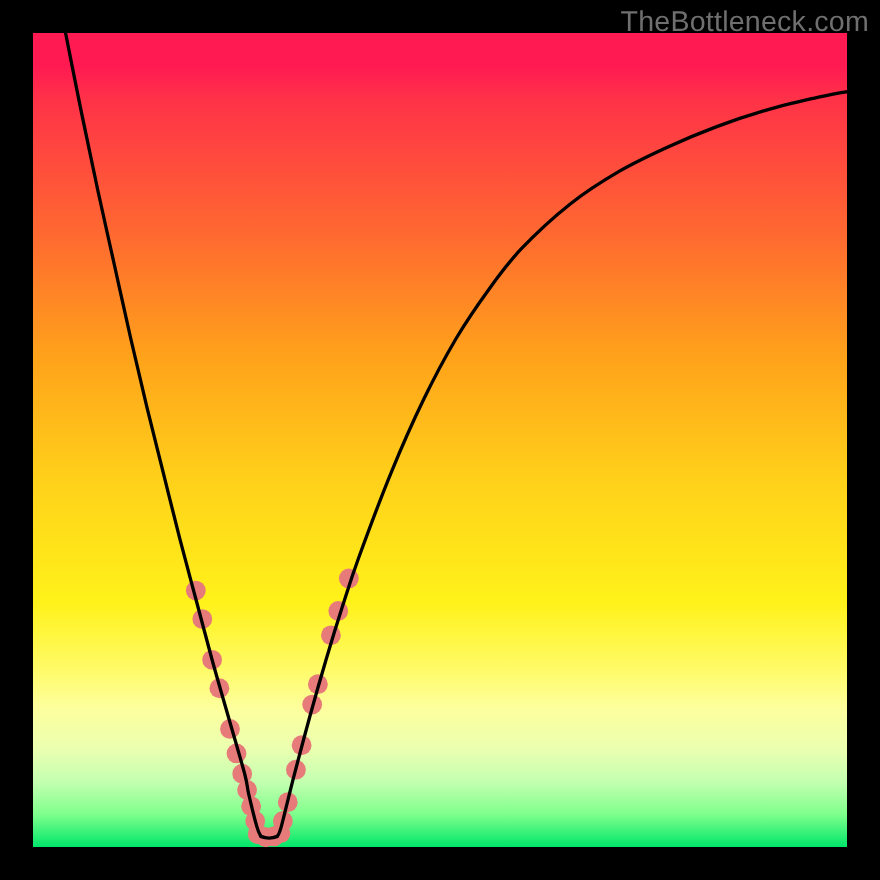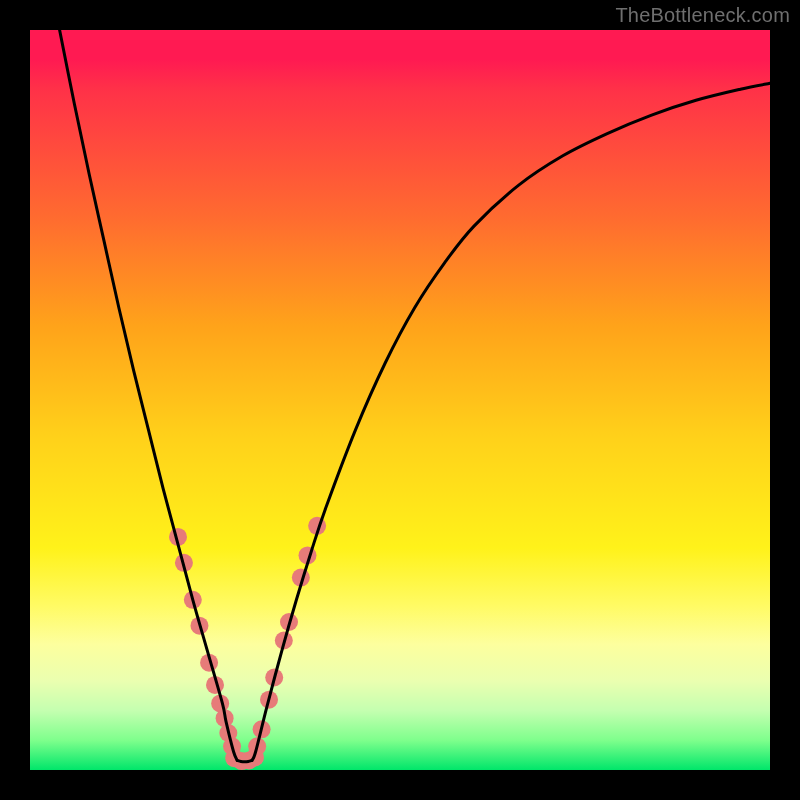--- a/index.html
+++ b/index.html
@@ -39,21 +39,21 @@
       #c4ffb0 92%,
       #7eff8c 96%,
       #00e66a 100%
     );
   }
   .watermark {
     position: absolute;
     top: 4px;
     right: 10px;
     color: #6f6f6f;
-    font-size: 20px;
+    font-size: 26px;
     letter-spacing: 0.2px;
     font-weight: 500;
     user-select: none;
   }
   svg.curves {
     position: absolute;
     left: 0;
     top: 0;
     width: 740px;
     height: 740px;

